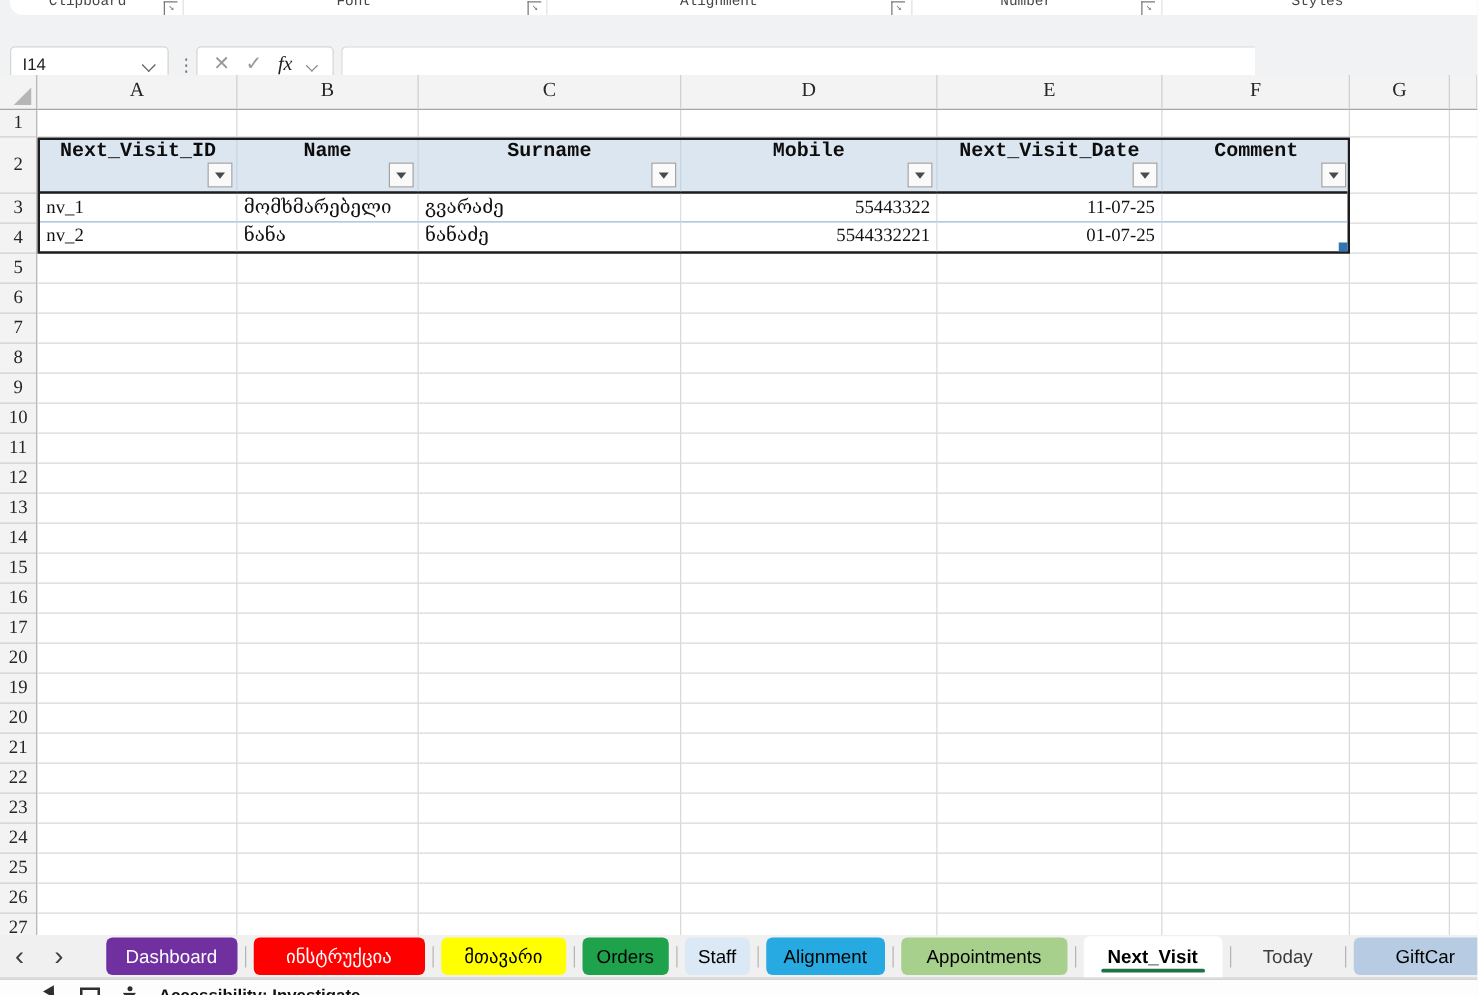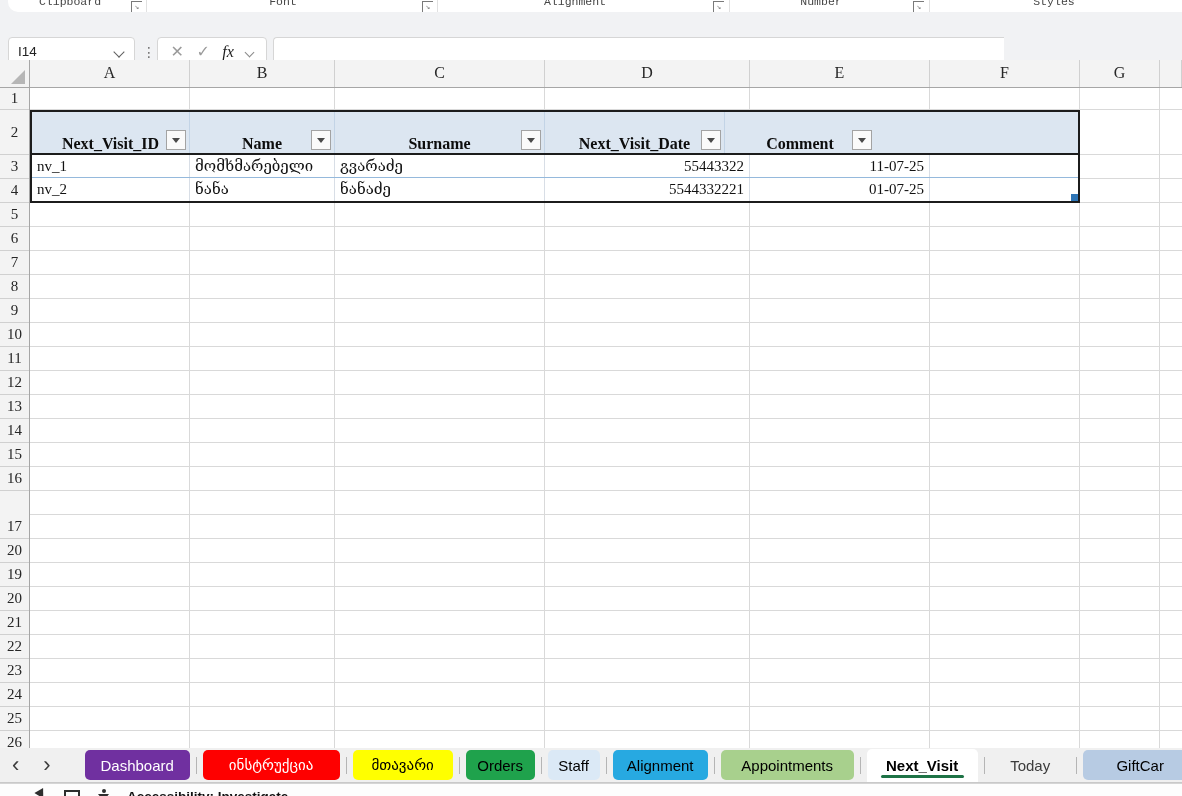--- a/index.html
+++ b/index.html
@@ -53,22 +53,22 @@
   #cells{position:absolute;top:88px;left:30px;width:1152px;height:660px;background:#fff;
          overflow:hidden;}
   .gridrow{border-bottom:1px solid #d9d9d9;box-sizing:border-box;}
   .gridcol{position:absolute;top:0;bottom:0;width:1px;background:#d9d9d9;}
   
   #xtable{position:absolute;left:30px;top:110px;width:1050px;height:93px;
           border:2px solid #1c1c1c;box-sizing:border-box;background:#fff;}
   #thead{height:43px;border-bottom:2px solid #1c1c1c;box-sizing:border-box;
          background:#dce6f1;display:flex;}
   .thcell{position:relative;box-sizing:border-box;border-right:1px solid #c3d4e6;
-          display:flex;align-items:flex-end;justify-content:center;
-          font-family:Liberation Serif, serif;font-weight:bold;
+          display:flex;align-items:flex-start;justify-content:center;
+          font-family:Liberation Mono, monospace;font-weight:bold;
           font-size:16px;color:#0d0d0d;flex-shrink:0;}
   .thcell:last-child{border-right:none;}
   .fbtn{position:absolute;right:3px;bottom:3px;width:20px;height:20px;background:#fafafa;
         border:1px solid #a3a3a3;box-sizing:border-box;display:flex;align-items:center;
         justify-content:center;}
   .ftri{width:0;height:0;border-left:4px solid transparent;border-right:4px solid transparent;
         border-top:5px solid #4a4a4a;}
   .trow{display:flex;box-sizing:border-box;height:23px;}
   .trow.first{border-bottom:1px solid #95b9dc;}
   .tdcell{box-sizing:border-box;border-right:1px solid #d8dee6;flex-shrink:0;
@@ -160,21 +160,21 @@
     <div class="rowhead" style="height: 24px;">7</div>
     <div class="rowhead" style="height: 24px;">8</div>
     <div class="rowhead" style="height: 24px;">9</div>
     <div class="rowhead" style="height: 24px;">10</div>
     <div class="rowhead" style="height: 24px;">11</div>
     <div class="rowhead" style="height: 24px;">12</div>
     <div class="rowhead" style="height: 24px; text-align: center;">13</div>
     <div class="rowhead" style="height: 24px;">14</div>
     <div class="rowhead" style="height: 24px;">15</div>
     <div class="rowhead" style="height: 24px;">16</div>
-    <div class="rowhead" style="height: 24px; margin-top: 24px;">17</div>
+    <div class="rowhead" style="height: 24px;">17</div>
     <div class="rowhead" style="height: 24px;">20</div>
     <div class="rowhead" style="height: 24px;">19</div>
     <div class="rowhead" style="height: 24px;">20</div>
     <div class="rowhead" style="height: 24px;">21</div>
     <div class="rowhead" style="height: 24px;">22</div>
     <div class="rowhead" style="height: 24px;">23</div>
     <div class="rowhead" style="height: 24px;">24</div>
     <div class="rowhead" style="height: 24px;">25</div>
     <div class="rowhead" style="height: 24px;">26</div>
     <div class="rowhead" style="height: 24px;">27</div>
@@ -229,20 +229,26 @@
         <div class="fbtn">
           <span class="ftri"></span>
         </div>
       </div>
       <div class="thcell" style="width: 210px;">
         <span>Surname</span>
         <div class="fbtn">
           <span class="ftri"></span>
         </div>
       </div>
+      <div class="thcell" style="width: 205px;">
+        <span>Mobile</span>
+        <div class="fbtn">
+          <span class="ftri"></span>
+        </div>
+      </div>
       <div class="thcell" style="width: 180px;">
         <span>Next_Visit_Date</span>
         <div class="fbtn">
           <span class="ftri"></span>
         </div>
       </div>
       <div class="thcell" style="width: 150px;">
         <span>Comment</span>
         <div class="fbtn">
           <span class="ftri"></span>

